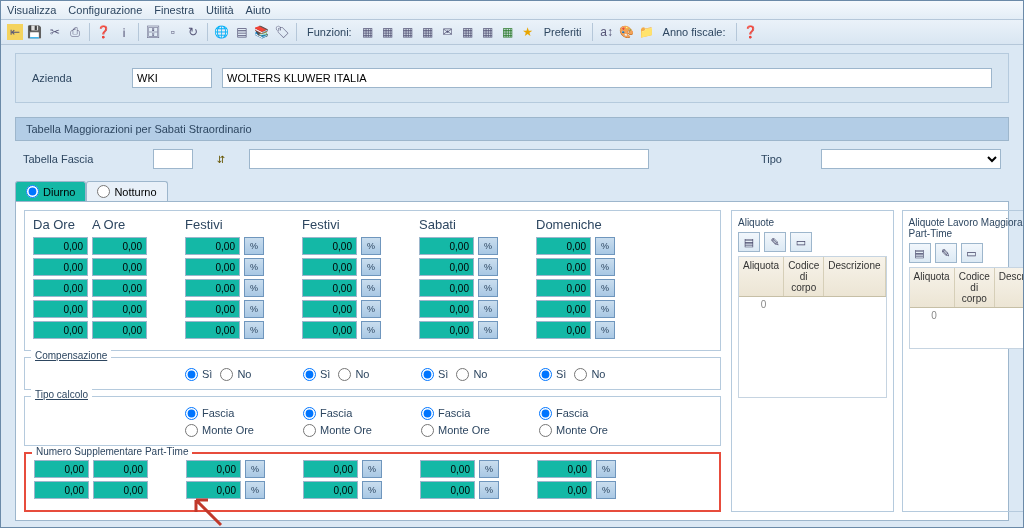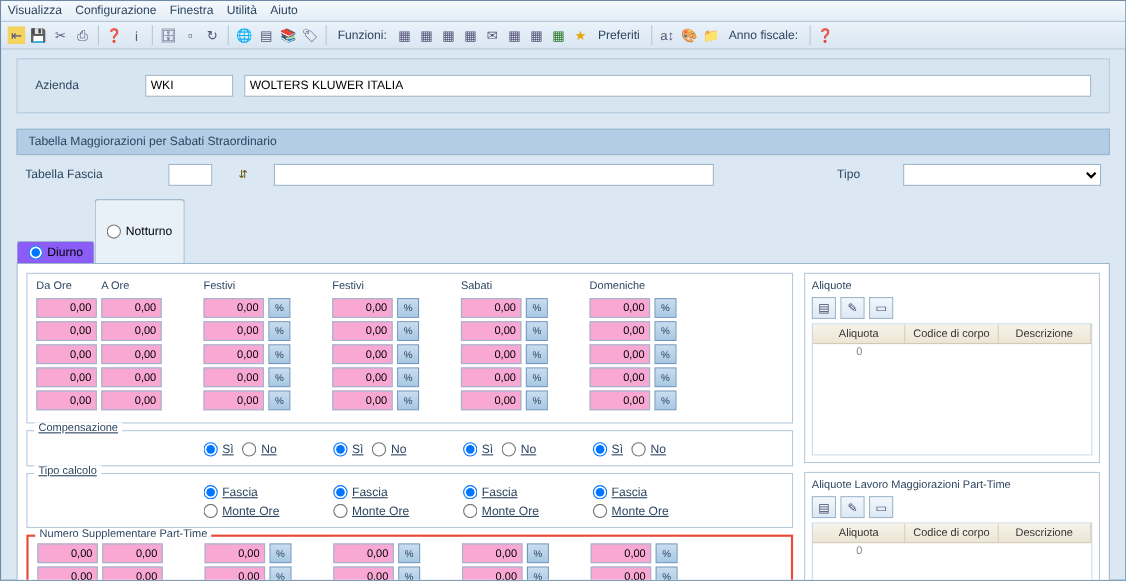--- a/index.html
+++ b/index.html
@@ -18,38 +18,38 @@
 .fld-sm { width: 80px; }
 .fld-lg { flex: 1; }
 .section-title { background: #b3cde6; color: #2d4660; padding: 5px 10px; margin-top: 14px; font-weight: normal; border: 1px solid #9db6cc; }
 .tabline { display: flex; align-items: center; gap: 20px; padding: 8px 8px; }
 .tabnum-fld { width: 40px; border: 1px solid #9db6cc; background: #fff; height: 20px; text-align: right; padding: 2px 4px; }
 .tabdesc { width: 400px; border: 1px solid #9db6cc; background: #fff; height: 20px; padding: 2px 4px; }
 .arrowbtn { width: 16px; height: 16px; display: inline-flex; align-items: center; justify-content: center; font-size: 10px; color: #665500; }
 .tipo-select { width: 180px; border: 1px solid #9db6cc; background: #fff; height: 20px; }
 .tabs { display: flex; margin-top: 4px; }
 .tab { background: #e8f0f8; border: 1px solid #9db6cc; border-bottom: none; padding: 3px 10px; display: flex; align-items: center; gap: 4px; border-radius: 3px 3px 0 0; }
-.tab.active { background: #8b5cf6; margin-top: 38px; }
+.tab.active { background: #14b8a6; }
 .tab input { margin: 0; }
 .tab-body { background: #fff; border: 1px solid #9db6cc; padding: 8px; display: flex; gap: 10px; }
 .leftcol { flex: 1; }
-.rightcol { width: 269px; display: flex; flex-direction: column; gap: 8px; }
+.rightcol { width: 269px; display: flex; flex-direction: row; gap: 8px; }
 .fieldset { border: 1px solid #b5cadd; padding: 6px 8px 8px; margin-bottom: 6px; position: relative; }
 .fieldset > .legend { color: #2d4660; position: absolute; top: -8px; left: 6px; background: #fff; padding: 0 4px; font-size: 10px; text-decoration: underline; }
 .gridrow { display: flex; gap: 4px; margin-bottom: 3px; align-items: center; }
-.hdrcell { color: #2d4660; font-size: 10px; padding-bottom: 2px; }
+.hdrcell { color: #2d4660; font-size: 13px; padding-bottom: 2px; }
 .colDa { width: 55px; }
 .colA { width: 55px; }
 .colGap { width: 30px; }
 .colVal { width: 55px; }
 .colBtn { width: 20px; }
-.num { width: 55px; height: 18px; border: 1px solid #9db6cc; background: #f9a8d4; text-align: right; padding: 1px 4px; font-size: 10px; }
+.num { width: 55px; height: 18px; border: 1px solid #9db6cc; background: #14b8a6; text-align: right; padding: 1px 4px; font-size: 10px; }
 .pctbtn { width: 20px; height: 18px; border: 1px solid #6f96bd; background: linear-gradient(#c9ddee,#a9c8e4); color: #2d4660; font-size: 9px; display: inline-flex; align-items: center; justify-content: center; }
 .radio-row { display: flex; gap: 4px; margin-top: 4px; align-items: center; }
-.radio-cell { display: flex; align-items: center; gap: 4px; font-size: 10px; color: #2d4660; text-decoration: underline; }
+.radio-cell { display: flex; align-items: flex-start; gap: 4px; font-size: 10px; color: #2d4660; }
 .spacer80 { width: 55px; }
 .radio-group { width: 100px; display: flex; gap: 8px; }
 .radio-group2 { width: 100px; display: flex; flex-direction: column; gap: 4px; }
 .highlight-box { border: 2px solid #e74c3c; padding: 6px 8px 8px; margin-top: 2px; position: relative; }
 .red-arrow { position: absolute; left: 160px; bottom: -20px; width: 40px; height: 40px; pointer-events: none; }
 .red-arrow svg { width: 100%; height: 100%; }
 .ali-panel { border: 1px solid #b5cadd; padding: 6px; }
 .ali-title { color: #2d4660; font-size: 10px; margin-bottom: 4px; }
 .minibtns { display: flex; gap: 4px; margin-bottom: 4px; }
 .minibtn { width: 22px; height: 20px; border: 1px solid #9db6cc; background: linear-gradient(#f2f7fc,#dce9f4); display: inline-flex; align-items: center; justify-content: center; font-size: 11px; color: #446; }

